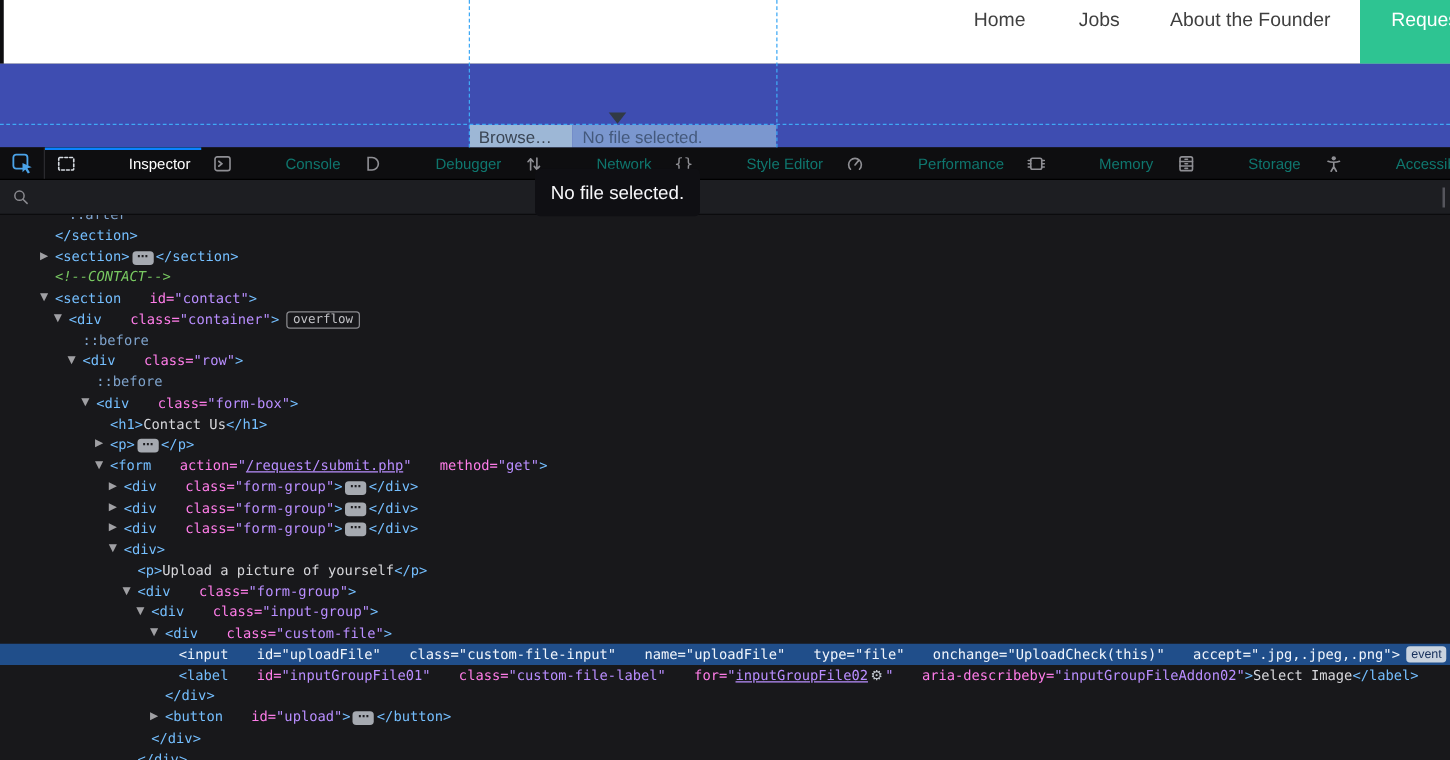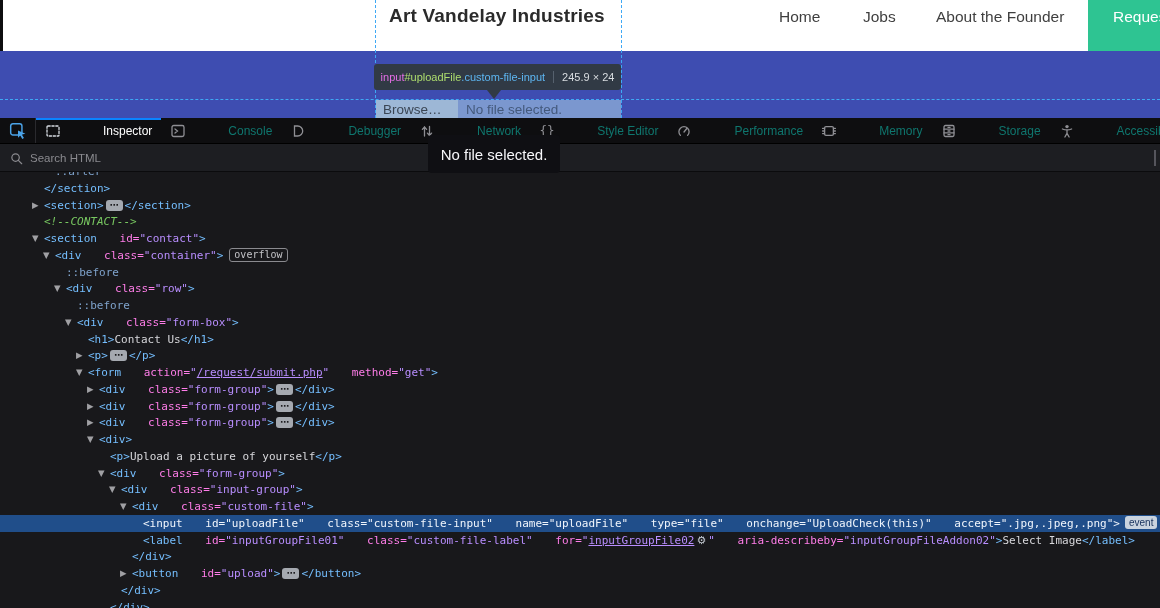--- a/index.html
+++ b/index.html
@@ -83,21 +83,20 @@
                   border-radius:4px;z-index:9;display:flex;align-items:center;justify-content:center;}
   #native-tooltip span{color:#f7f7fa;font-size:15px;white-space:nowrap;}
 </style>
 </head>
 <body>
 
 <div id="screen">
 
   <div id="site-header">
     <div id="left-edge"></div>
-    <div id="site-title">Art Vandelay Industries</div>
     <nav id="site-nav">
         <span class="nav-link" style="left: 779px;">Home</span>
         <span class="nav-link" style="left: 863px;">Jobs</span>
         <span class="nav-link" style="left: 936px;">About the Founder</span>
       </nav>
     <div id="request-btn">
       <span>Request</span>
     </div>
   </div>
 
@@ -109,27 +108,20 @@
 
   <div id="hl-region">
     <div id="hl-browse">
       <span>Browse…</span>
     </div>
     <div id="hl-field">
       <span>No file selected.</span>
     </div>
   </div>
 
-  <div id="infobar">
-    <span class="ib-tag">input</span>
-      <span class="ib-id">#uploadFile</span>
-      <span class="ib-class">.custom-file-input</span>
-    <span class="ib-sep"></span>
-    <span class="ib-dims">245.9 × 24</span>
-  </div>
   <div id="infobar-arrow"></div>
 
   <div id="devtools">
     <div id="dt-toolbar">
       <div id="picker-btn">
           <svg width="18" height="18" viewBox="0 0 16 16" style="color:#4ba3e8">
             <rect x="1.5" y="1.5" width="10" height="10" rx="2" fill="none" stroke="currentColor" stroke-width="1.3" stroke-linecap="round"></rect>
             <path d="M8 7.5 L14.6 10.4 L11.4 11.2 L13.3 14.2 L11.8 15 L10 12 L8 14 Z" fill="#4ba3e8" stroke="none"></path>
           </svg>
         </div>
@@ -230,21 +222,20 @@
             </span>
             <span class="t-label">Application</span>
           </div>
         </div>
     </div>
     <div id="dt-search">
       <span id="search-icon"><svg width="13" height="13" viewBox="0 0 14 14">
             <circle cx="6" cy="6" r="4" fill="none" stroke="currentColor" stroke-width="1.3" stroke-linecap="round"></circle>
             <path d="M9 9 L12.6 12.6" fill="none" stroke="currentColor" stroke-width="1.3" stroke-linecap="round"></path>
           </svg></span>
-      <input id="search-input" type="text" placeholder="Search HTML" style="">
       <div id="scroll-nub"></div>
     </div>
     <div id="markup">
         <div class="mrow" style="top: -9px; padding-left: 55px;"><span class="seg-s">::after</span></div>
         <div class="mrow" style="top: 8px; padding-left: 44px;"><span class="seg-t">&lt;/section&gt;</span></div>
         <div class="mrow" style="top: 25px; padding-left: 44px;"><span class="twisty" style="left: 32px;">▶</span><span class="seg-t">&lt;section&gt;</span><span class="badge-e">⋯</span><span class="seg-t">&lt;/section&gt;</span></div>
         <div class="mrow" style="top: 41px; padding-left: 44px;"><span class="seg-c">&lt;!--CONTACT--&gt;</span></div>
         <div class="mrow" style="top: 58px; padding-left: 44px;"><span class="twisty" style="left: 32px;">▼</span><span class="seg-t">&lt;section</span><span class="seg-a"> id=</span><span class="seg-v">"contact"</span><span class="seg-t">&gt;</span></div>
         <div class="mrow" style="top: 75px; padding-left: 55px;"><span class="twisty" style="left: 43px;">▼</span><span class="seg-t">&lt;div</span><span class="seg-a"> class=</span><span class="seg-v">"container"</span><span class="seg-t">&gt;</span><span class="badge-o">overflow</span></div>
         <div class="mrow" style="top: 92px; padding-left: 66px;"><span class="seg-s">::before</span></div>

